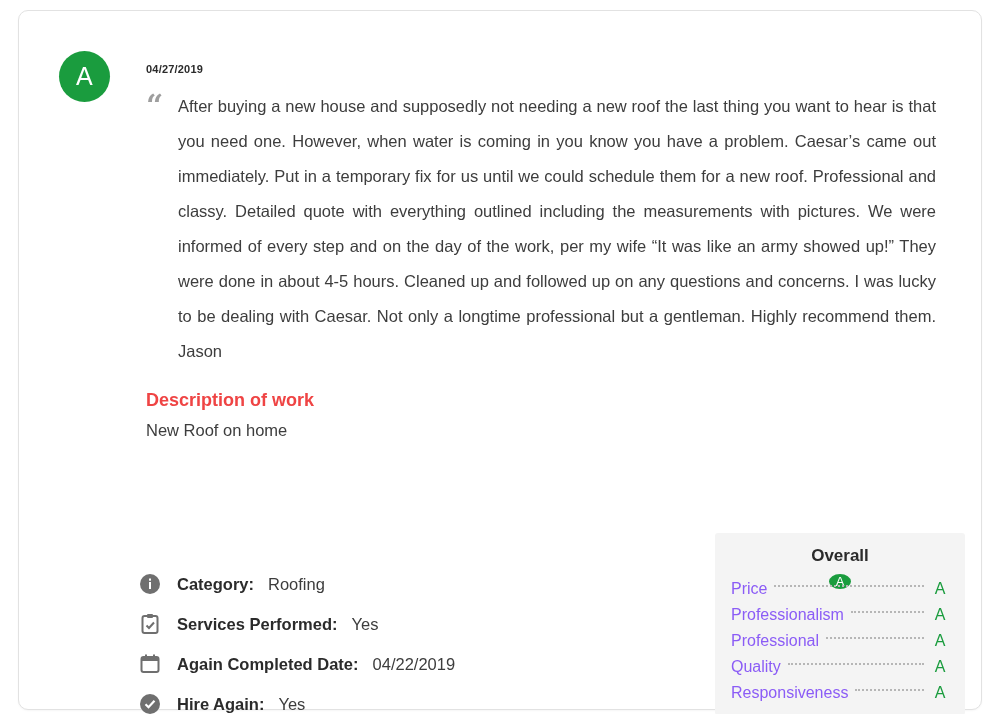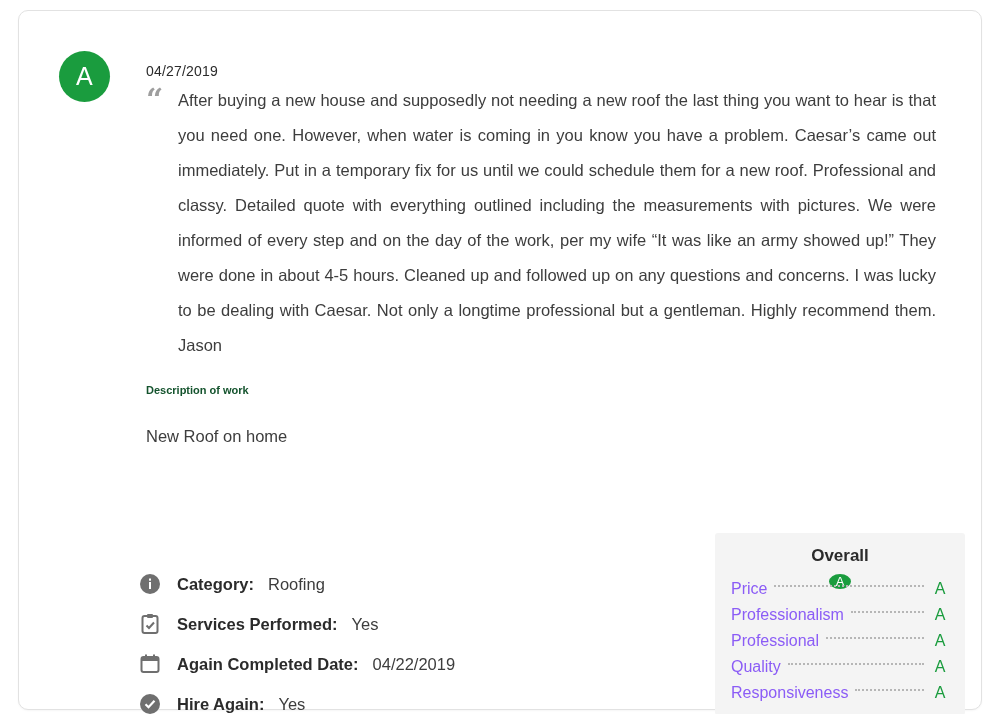--- a/index.html
+++ b/index.html
@@ -43,25 +43,25 @@
     justify-content: center;
     letter-spacing: 0.5px;
   }
   .content {
     position: absolute;
     left: 127px;
     top: 52px;
     width: 790px;
   }
   .review-date {
-    font-size: 14px;
-    font-weight: normal;
+    font-size: 11px;
+    font-weight: bold;
     color: #2b2b2b;
     letter-spacing: 0.2px;
-    margin-bottom: 4px;
+    margin-bottom: 14px;
   }
   .review-body {
     position: relative;
     font-size: 16.5px;
     line-height: 35px;
     color: #3d3d3d;
     text-align: justify;
     text-justify: inter-word;
     padding-left: 32px;
   }
@@ -69,29 +69,29 @@
     position: absolute;
     left: 0;
     top: 2px;
     color: #9e9e9e;
     font-family: "DejaVu Serif", serif;
     font-size: 30px;
     font-weight: bold;
     line-height: 30px;
   }
   .section-title {
-    font-size: 11px;
-    font-weight: bold;
-    color: #14532d;
+    font-size: 18px;
+    font-weight: bold;
+    color: #ef4444;
     margin-top: 21px;
   }
   .section-text {
     font-size: 16.5px;
     color: #3d3d3d;
-    margin-top: 31px;
+    margin-top: 10px;
   }
   .meta-list {
     position: absolute;
     left: 116px;
     top: 553px;
     width: 560px;
     text-align: center;
   }
   .meta-row {
     display: flex;

